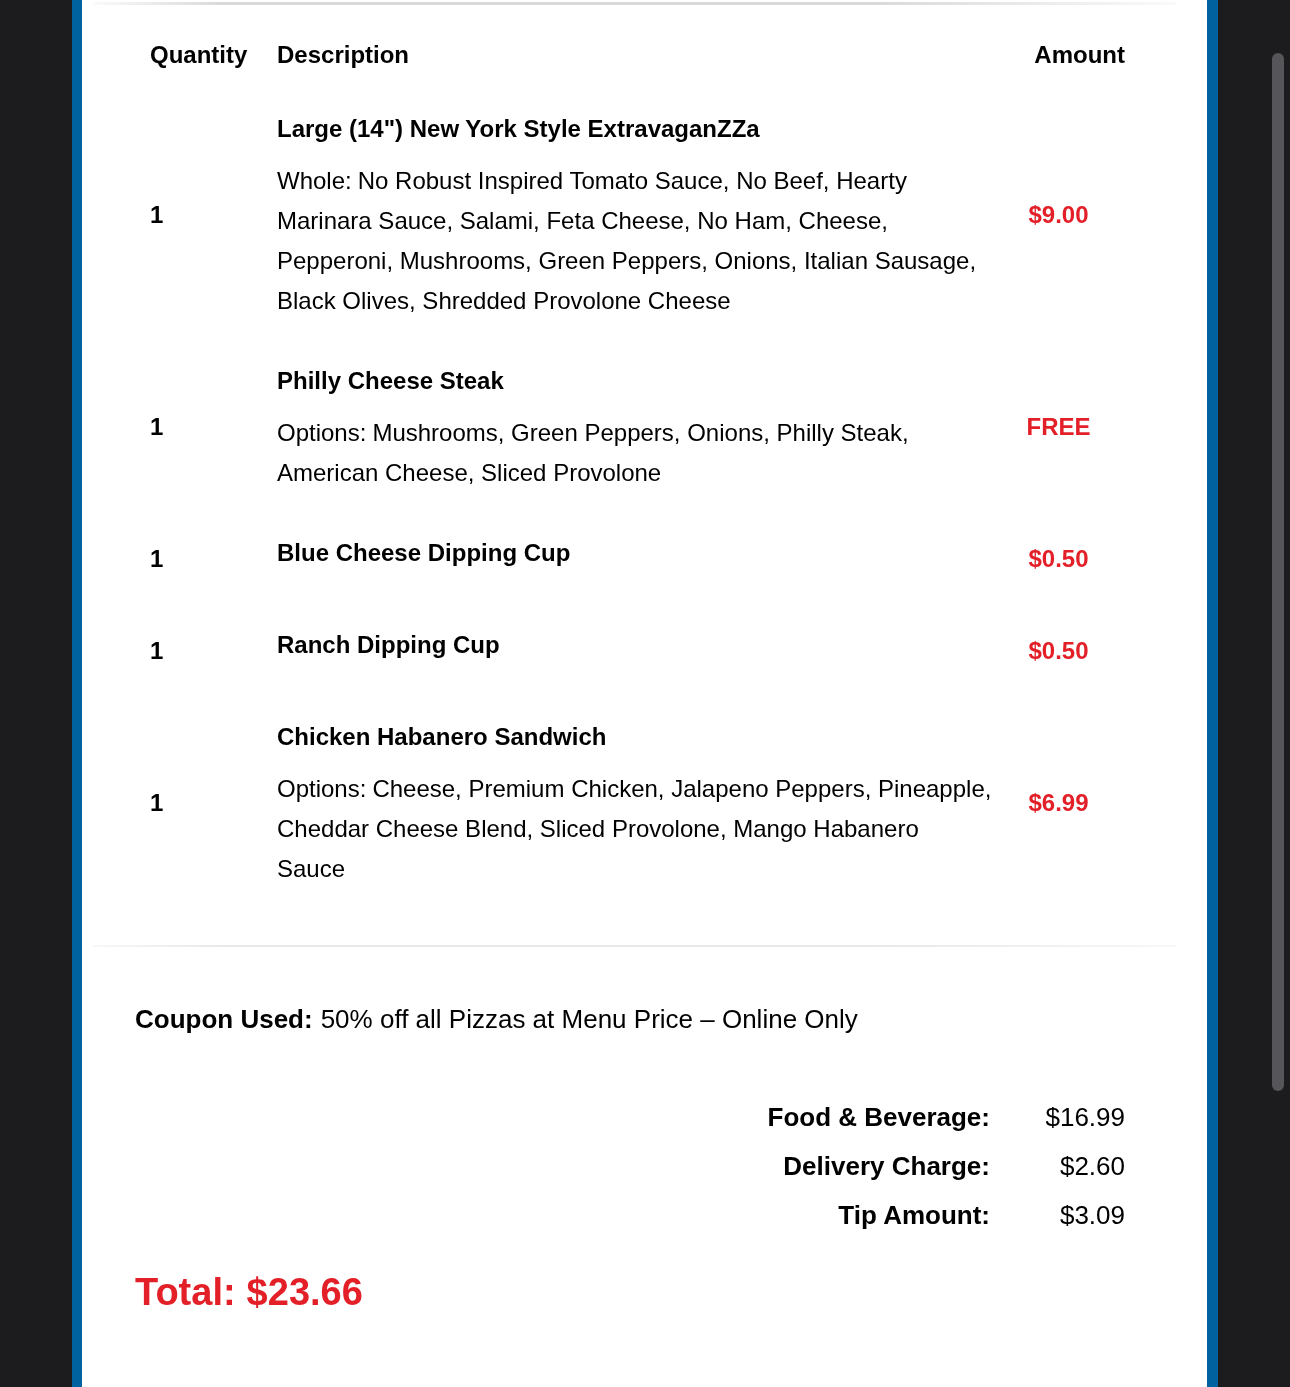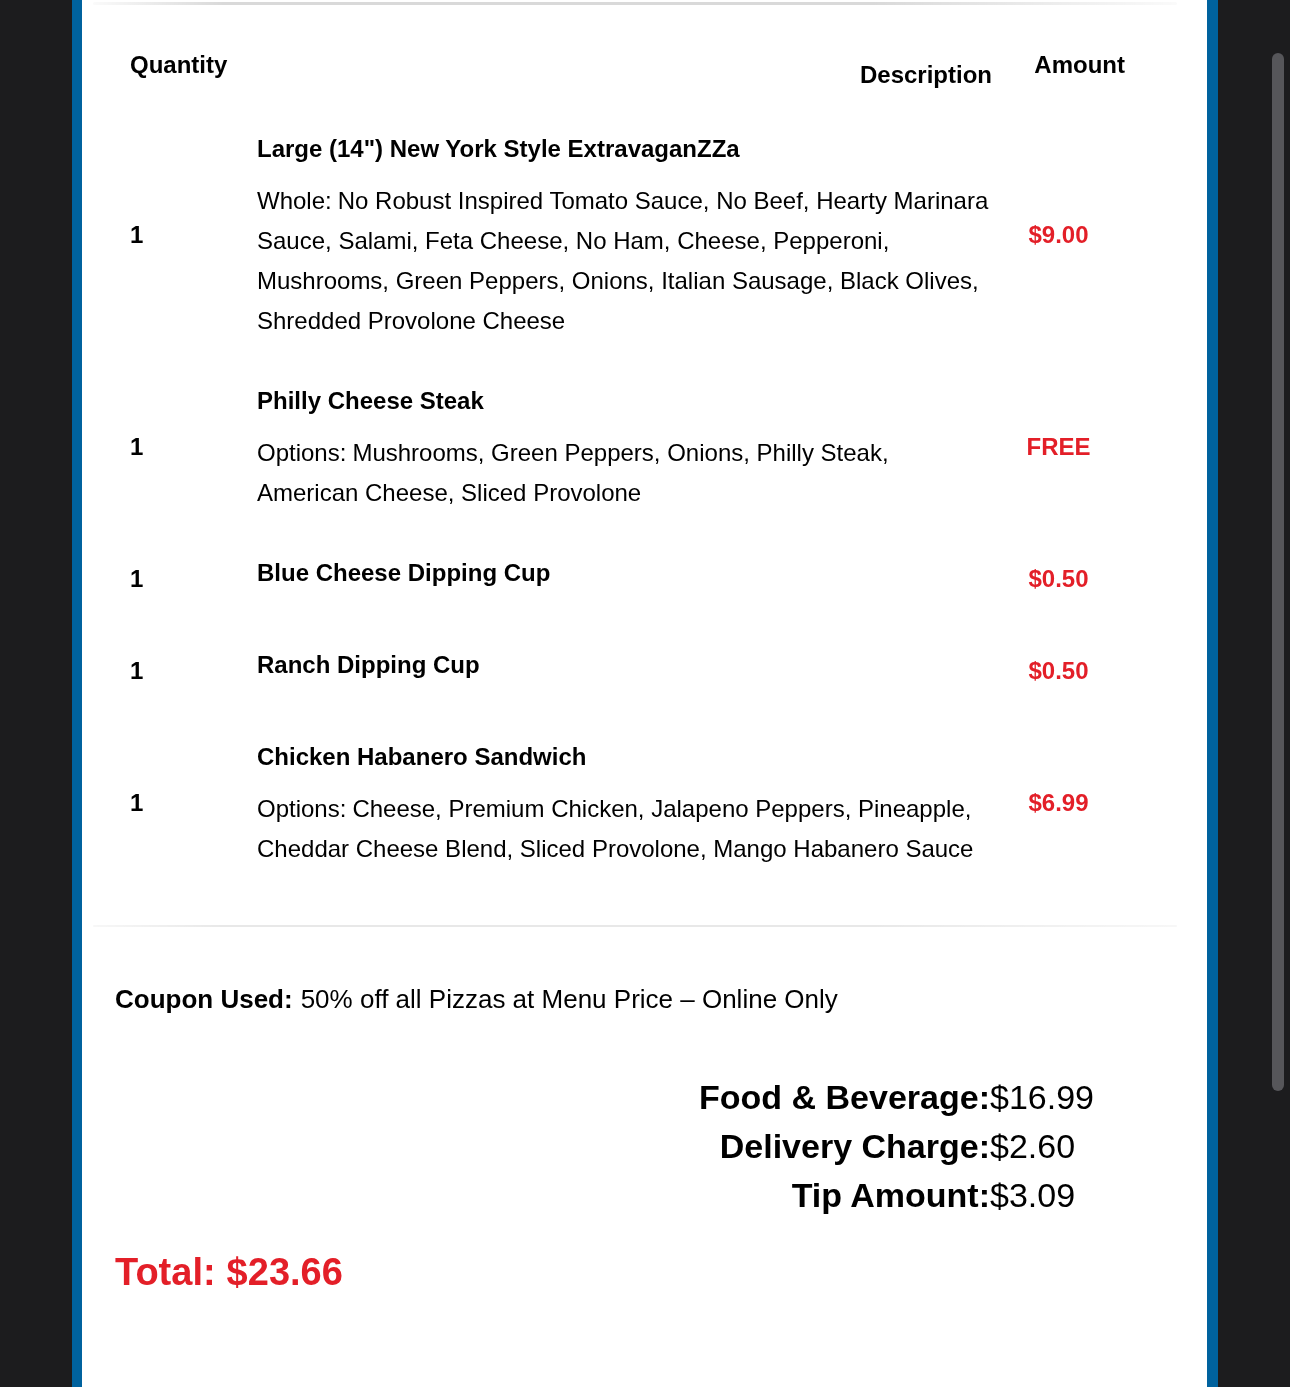--- a/index.html
+++ b/index.html
@@ -35,58 +35,58 @@
     background: linear-gradient(to right,
       rgba(0,0,0,0.02), rgba(0,0,0,0.15) 12%, rgba(0,0,0,0.15) 72%, rgba(0,0,0,0.02));
     border-radius: 2px;
   }
   .section-divider {
     height: 2px; margin: 36px 30px 0 11px;
     background: linear-gradient(to right,
       rgba(0,0,0,0.03), rgba(0,0,0,0.09) 12%, rgba(0,0,0,0.09) 72%, rgba(0,0,0,0.03));
     border-radius: 2px;
   }
-  .content { padding: 0 82px 0 33px; }
+  .content { padding: 0 82px 0 33px; margin-left: 20px; }
 
   table.order-table {
     width: 100%;
     table-layout: fixed;
     border-collapse: collapse;
     font-size: 24px;
   }
   col.col-qty  { width: 142px; }
   col.col-amt  { width: 133px; }
   th { font-weight: bold; }
   th.qty-h { text-align: left; padding: 36px 0 20px 15px; }
-  th.desc-h { text-align: right; padding: 56px 0 20px 0; }
+  th.desc-h { text-align: left; padding: 36px 0 20px 0; }
   th.amt-h { text-align: right; padding: 36px 0 20px 0; }
   td.qty-cell {
     vertical-align: middle; font-weight: bold;
     padding-left: 15px; text-align: left;
   }
   td.desc-cell { padding: 20px 0; }
   td.amt-cell {
     vertical-align: middle; text-align: center;
     font-weight: bold; color: #e31f28;
   }
   .item-title { font-weight: bold; line-height: 40px; }
   .item-options { margin-top: 12px; line-height: 40px; }
   .opt-label { font-weight: normal; margin-right: 6px; }
   .opt-label:empty { margin-right: 0; }
 
   .coupon-line { margin-top: 54px; font-size: 26px; line-height: 36px; }
   .coupon-label { font-weight: bold; margin-right: 8px; }
 
-  .totals { margin-top: 62px; font-size: 34px; }
+  .totals { margin-top: 62px; font-size: 26px; }
   .totals-row {
     display: flex; justify-content: flex-end; align-items: baseline;
     height: 49px; line-height: 36px;
   }
   .totals-label { font-weight: bold; text-align: right; }
-  .totals-value { width: 135px; text-align: left; }
+  .totals-value { width: 135px; text-align: right; }
 
   .grand-total {
     margin-top: 22px; text-align: left;
     font-size: 38px; font-weight: bold; color: #e31f28;
     line-height: 48px;
   }
   .grand-total .gt-value { margin-left: 11px; }
 </style>
 </head>
 <body>

